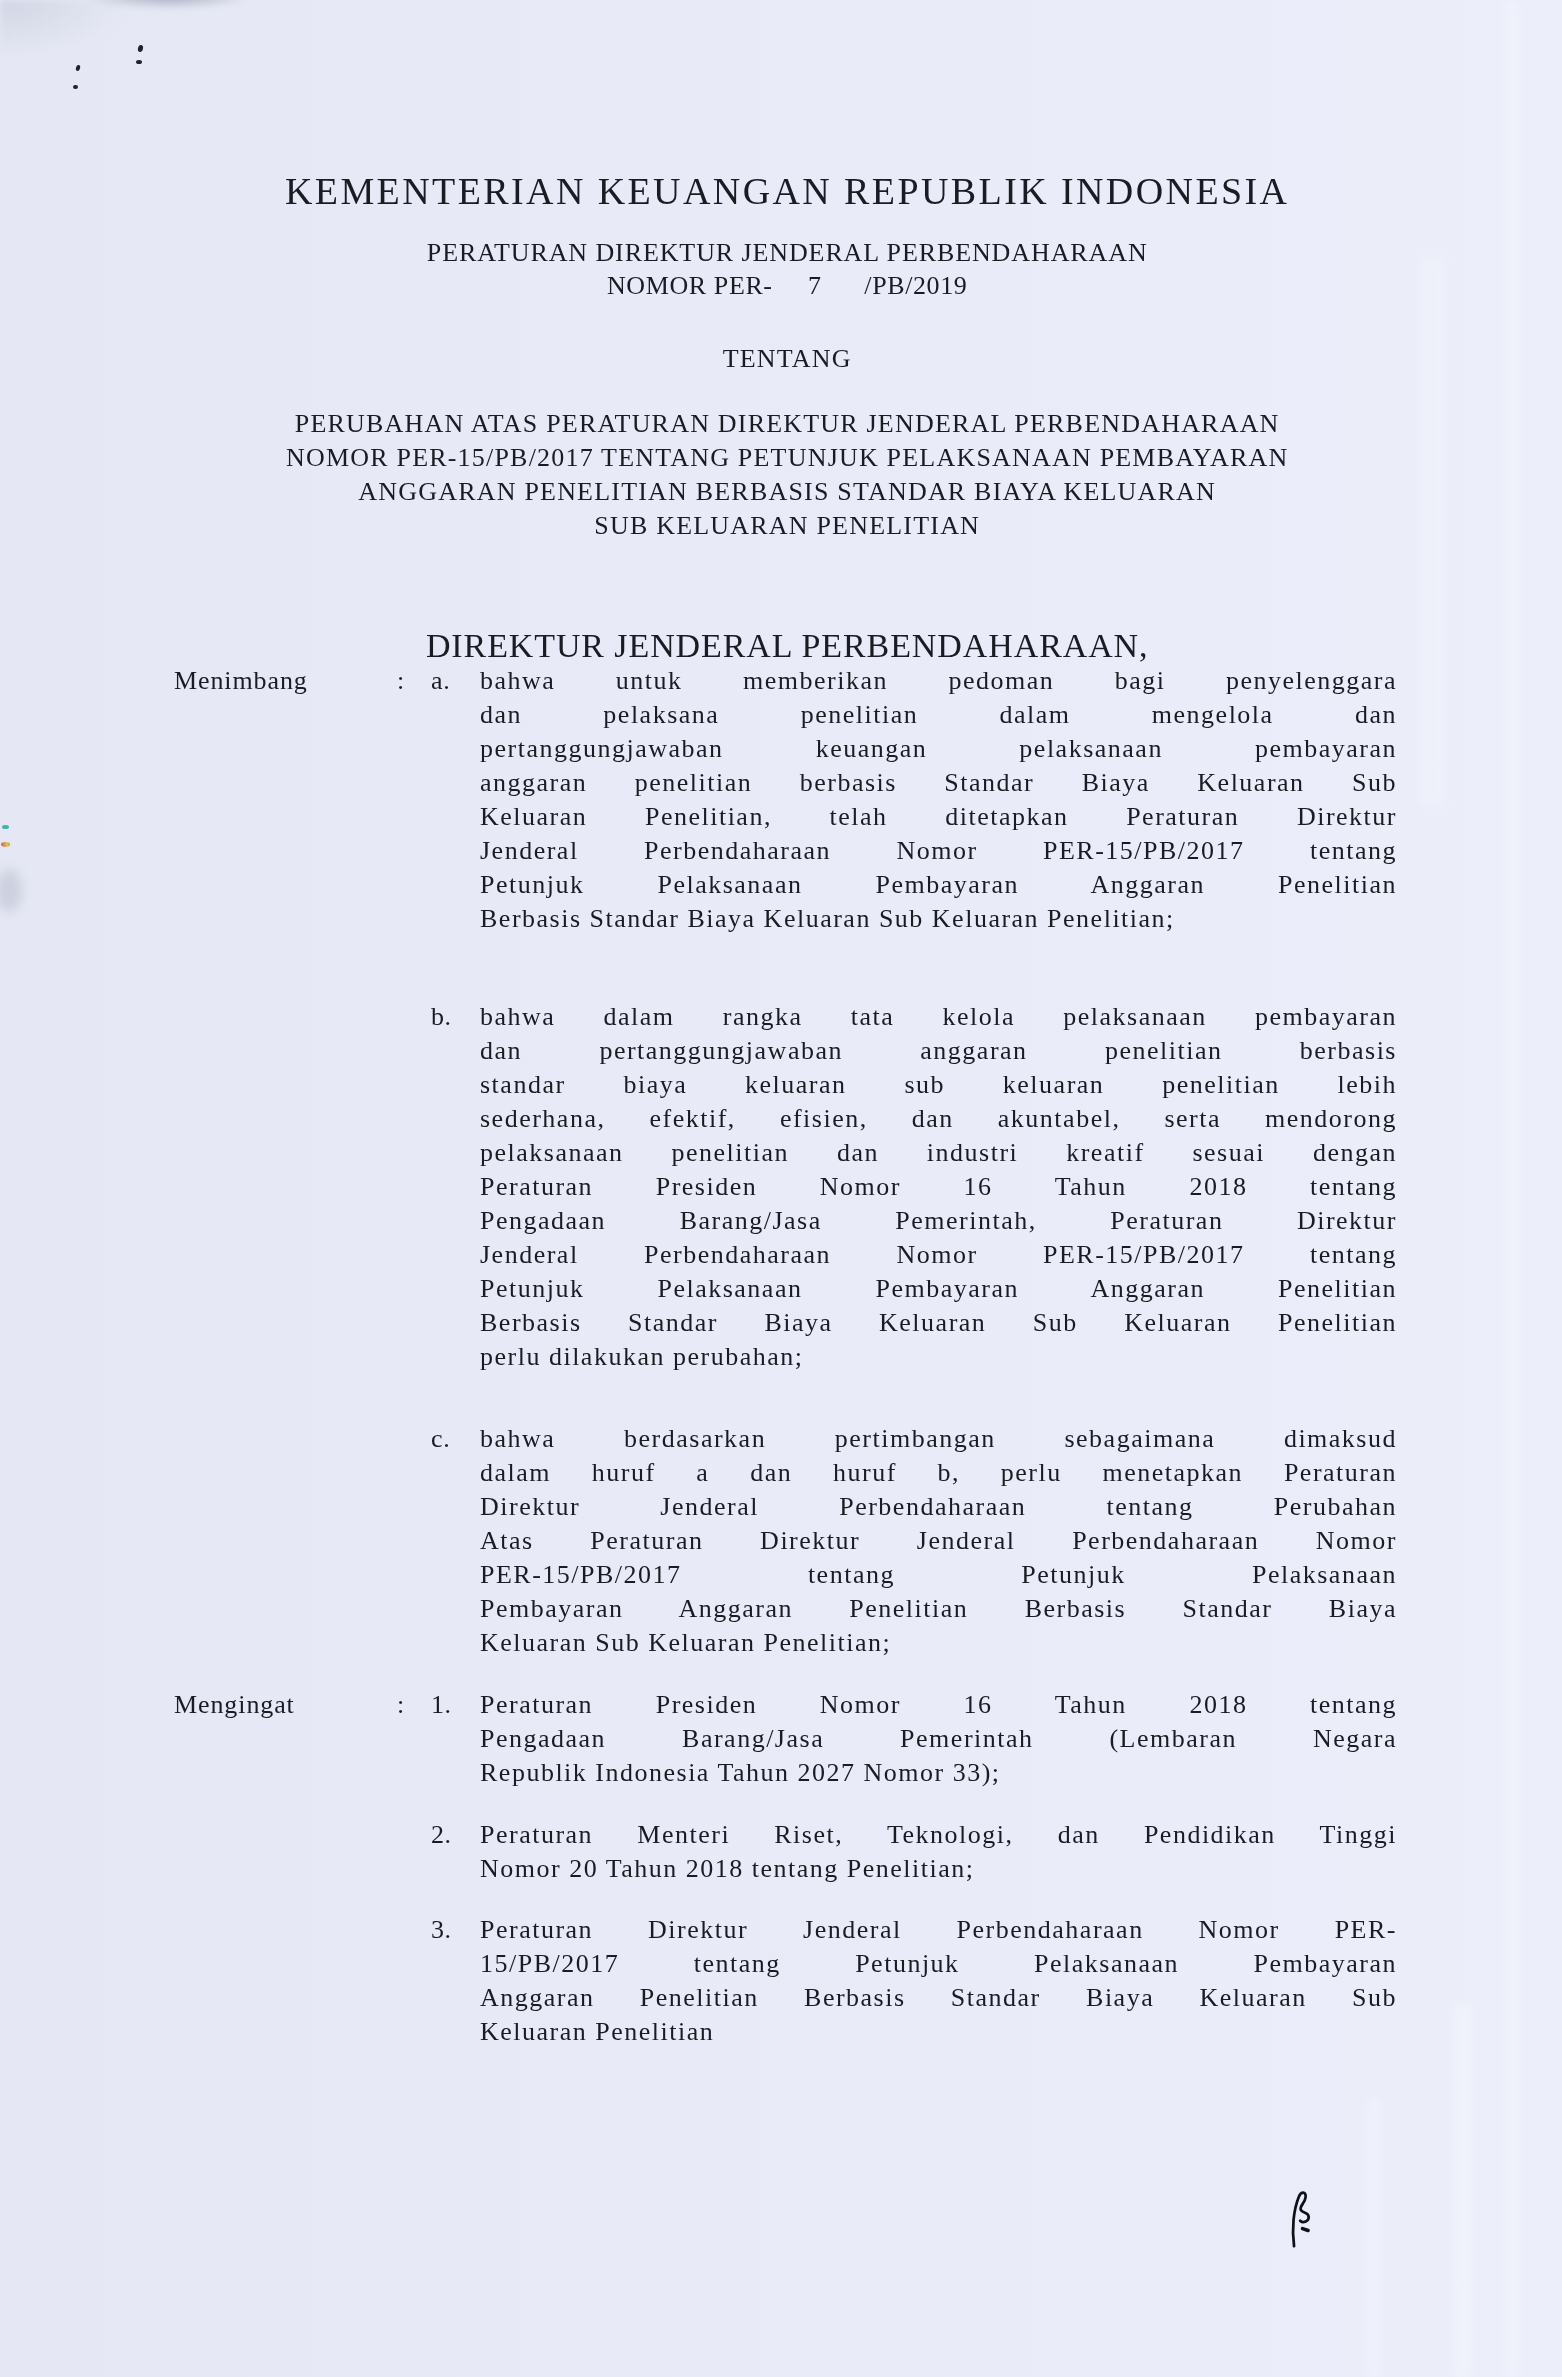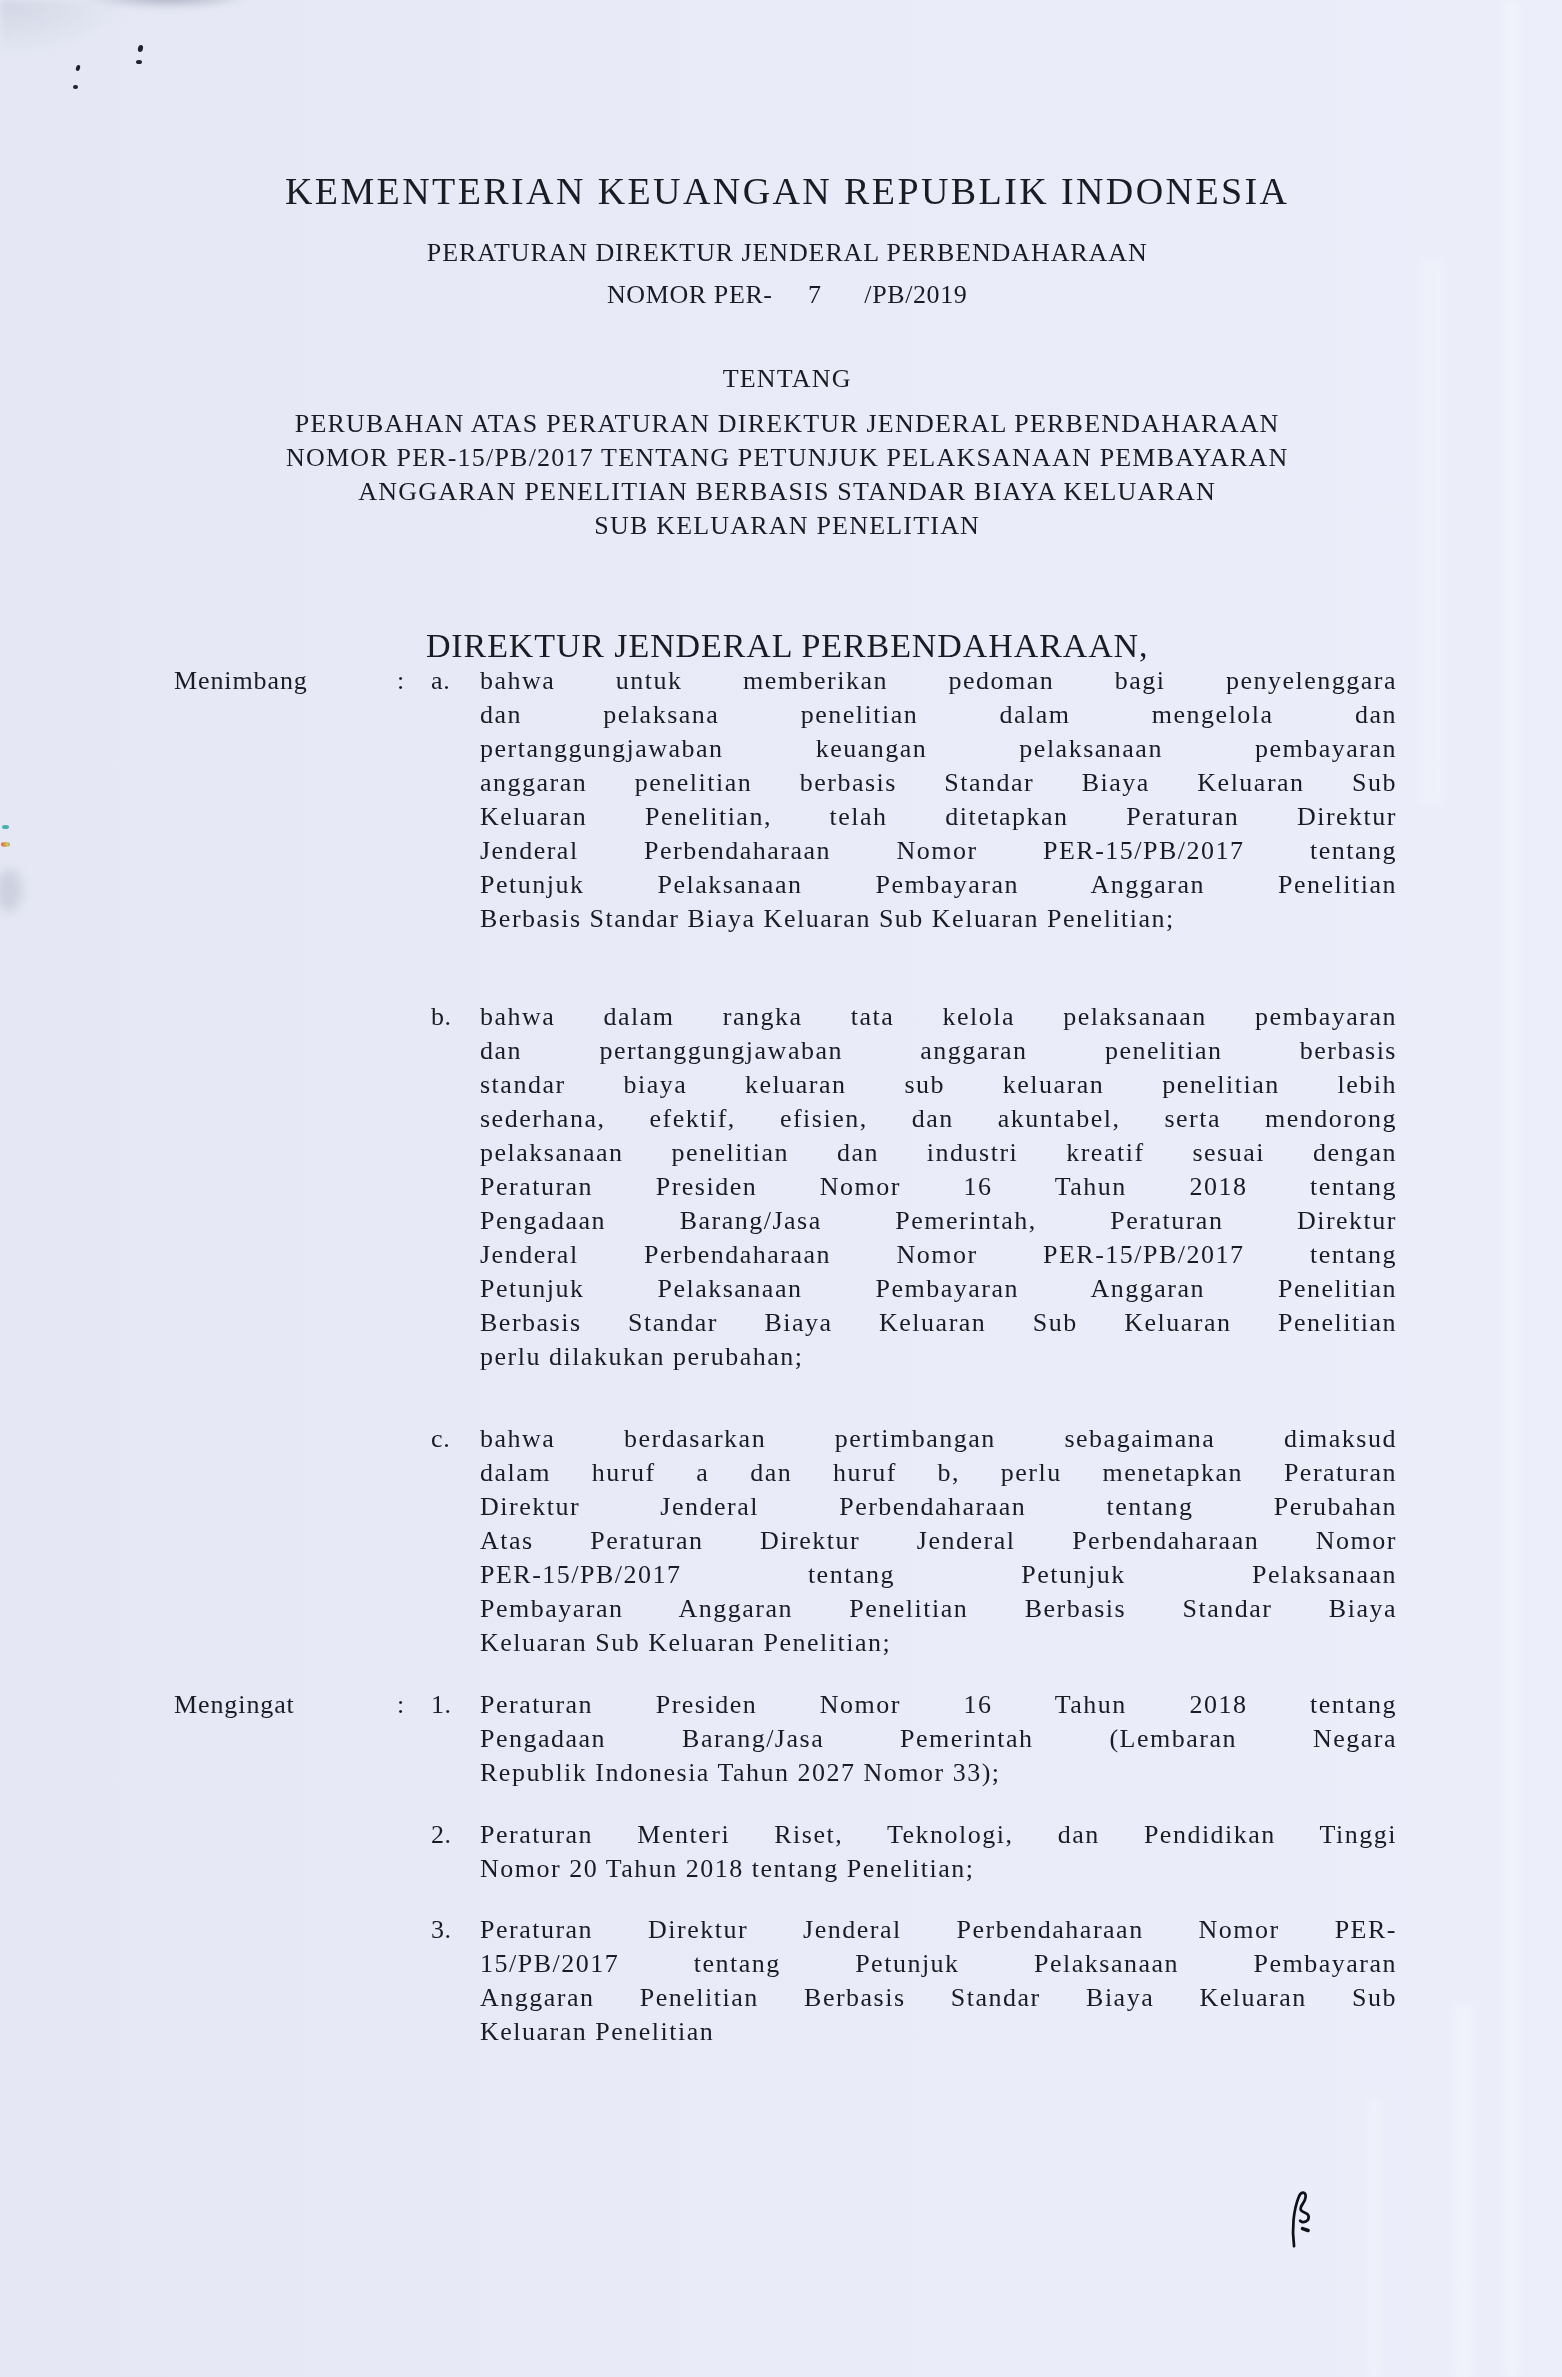--- a/index.html
+++ b/index.html
@@ -34,22 +34,22 @@
   .smear-left{position:absolute;left:-3.7px;top:869px;width:26px;height:43px;background:rgba(140,146,168,.28);border-radius:50%;filter:blur(6.1px);}
   .streak{position:absolute;background:rgba(255,255,255,.5);filter:blur(4.3px);}
   .streak-1{left:1507px;top:0;width:9.8px;height:2377px;opacity:.55;}
   .streak-2{left:1454px;top:2006px;width:18.3px;height:371px;opacity:.5;}
   .streak-3{left:1369px;top:2098px;width:11px;height:280px;opacity:.45;}
   .streak-4{left:1419px;top:257px;width:24.5px;height:550px;opacity:.28;}
   
   .hdr{position:absolute;left:12.2px;width:1550px;text-align:center;line-height:1;white-space:nowrap;}
   .ministry{top:172px;font-size:38px;letter-spacing:2.4px;}
   .regulation{top:240px;font-size:26px;letter-spacing:0.9px;}
-  .nomor{top:282px;font-size:26px;letter-spacing:0.6px;white-space:pre;font-family:Liberation Serif, serif;}
-  .tentang{top:366px;font-size:26px;letter-spacing:1.2px;}
+  .nomor{top:273px;font-size:26px;letter-spacing:0.6px;white-space:pre;font-family:Liberation Serif, serif;}
+  .tentang{top:346px;font-size:26px;letter-spacing:1.2px;}
   .doc-title{position:absolute;left:12.2px;top:407px;width:1550px;text-align:center;font-size:26px;letter-spacing:1.2px;line-height:34px;}
   .issuer{top:629px;font-size:34px;letter-spacing:0.9px;}
   
   .body-block{position:absolute;left:174px;top:664px;width:1223px;font-size:26px;line-height:34px;}
   .item-row{display:grid;grid-template-columns:223px 34px 49px 917px;}
   .cell{letter-spacing:0.6px;}
   .cell.label{letter-spacing:0.9px;}
   .cell.text{letter-spacing:1.5px;}
   .line{text-align:justify;text-align-last:justify;}
   .line.last{text-align-last:left;}

